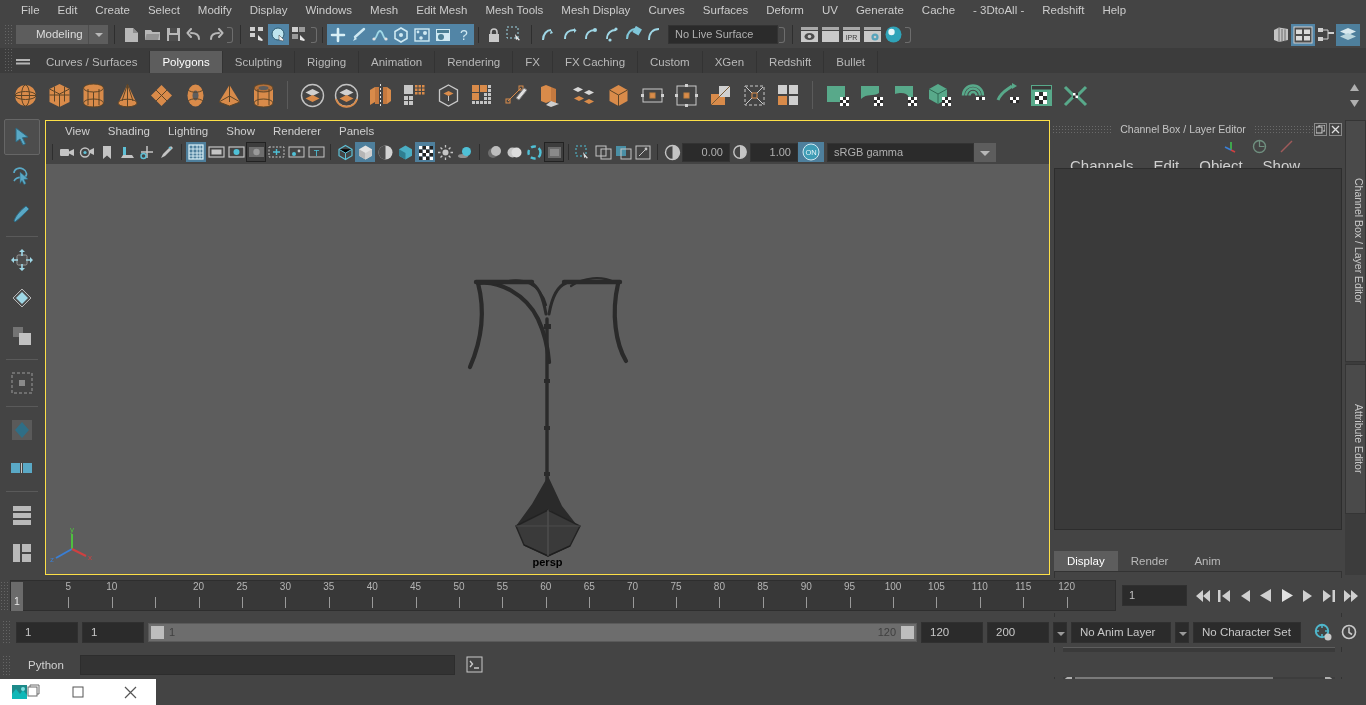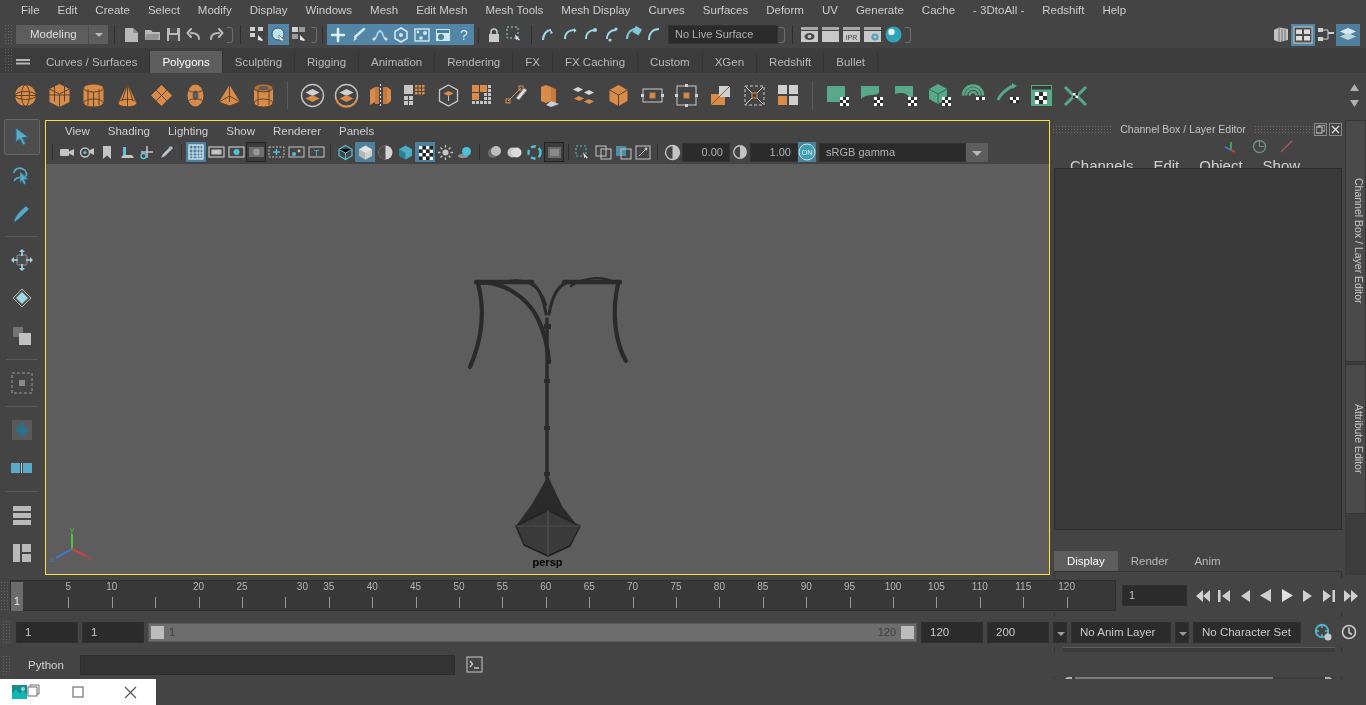--- a/index.html
+++ b/index.html
@@ -15,21 +15,21 @@
 
   
   .menubar { height:21px; background:#444444; display:flex; align-items:center; padding-left:12px; }
   .menubar .mi { padding:0 9px; height:21px; line-height:21px; font-size:11.5px; color:#cccccc; white-space:nowrap; }
 
   
   .statusline { height:27px; background:#444444; display:flex; align-items:center; padding-left:4px; }
   .gripdots { width:8px; height:22px; background-image:radial-gradient(#707070 0.8px, transparent 0.9px);
               background-size:3px 3px; opacity:.75; margin-right:4px; flex:none;}
   .menuset { width:72px; height:19px; background:#5d5d5d; color:#dcdcdc; font-size:11.5px;
-             line-height:19px; padding-left:14px; }
+             line-height:19px; padding-left:20px; }
   .menuset-arrow { width:20px; height:19px; background:#5d5d5d; position:relative; border-left:1px solid #4e4e4e;}
   .menuset-arrow:after { content:""; position:absolute; left:6px; top:8px; border-left:4px solid transparent;
              border-right:4px solid transparent; border-top:4px solid #b8b8b8;}
   .sep { width:1px; height:19px; background:#2e2e2e; margin:0 6px; flex:none;}
   .sepsm { width:1px; height:16px; background:#2e2e2e; margin:0 4px; flex:none;}
   .tbtn { width:21px; height:21px; display:flex; align-items:center; justify-content:center; flex:none;}
   .tbtn.on { background:#5285a6; }
   .tbtn.on2 { background:#4e7f9c; }
   .fieldbox { height:19px; background:#2b2b2b; border:1px solid #333; color:#b0b0b0;
               font-size:11px; line-height:17px; padding:0 6px; }
@@ -1067,21 +1067,21 @@
           </svg>
       </div>
       <div class="fieldbox" style="width:48px; text-align:right">0.00</div>
       <div class="vt">
         <svg class="ico" width="16" height="16" viewBox="0 0 16 16">
             <circle cx="8" cy="8" r="6.2" fill="none" stroke="#c4c4c4" stroke-width="1.4"></circle>
             <path d="M8 1.8a6.2 6.2 0 010 12.4z" fill="#c4c4c4"></path>
           </svg>
       </div>
       <div class="fieldbox" style="width:48px; text-align:right">1.00</div>
-      <div class="vt on" style="width:18px;height:20px">
+      <div class="vt on" style="width:26px;height:20px">
         <svg class="ico" width="18" height="18" viewBox="0 0 18 18">
             <circle cx="9" cy="9" r="8" fill="#3f9cb5" stroke="#cfe9f2"></circle>
             <text x="9" y="12" font-size="7.5" fill="#e4f4f8" text-anchor="middle" font-family="Liberation Sans">ON</text>
           </svg>
       </div>
       <div class="fieldbox" style="width:147px; margin-left:3px">sRGB gamma</div>
       <div style="width:22px;height:19px;background:#5d5d5d;position:relative">
         <span style="position:absolute;left:6px;top:8px;border-left:5px solid transparent;border-right:5px solid transparent;border-top:5px solid #b8b8b8"></span>
       </div>
     </div>
@@ -1280,21 +1280,21 @@
         <div class="ticklbl" style="left: 57.4016px;">5</div>
         <div class="tick" style="left: 100.803px;"></div>
         <div class="ticklbl" style="left: 100.803px;">10</div>
         <div class="tick" style="left: 144.205px;"></div>
         <div class="ticklbl" style="left: 150px; margin-top: 35px;">15</div>
         <div class="tick" style="left: 187.607px;"></div>
         <div class="ticklbl" style="left: 187.607px;">20</div>
         <div class="tick" style="left: 231.008px;"></div>
         <div class="ticklbl" style="left: 231.008px;">25</div>
         <div class="tick" style="left: 274.41px;"></div>
-        <div class="ticklbl" style="left: 274.41px; margin-left: 17px;">30</div>
+        <div class="ticklbl" style="left: 274.41px;">30</div>
         <div class="tick" style="left: 317.811px;"></div>
         <div class="ticklbl" style="left: 317.811px;">35</div>
         <div class="tick" style="left: 361.213px;"></div>
         <div class="ticklbl" style="left: 361.213px;">40</div>
         <div class="tick" style="left: 404.615px;"></div>
         <div class="ticklbl" style="left: 404.615px;">45</div>
         <div class="tick" style="left: 448.016px;"></div>
         <div class="ticklbl" style="left: 448.016px;">50</div>
         <div class="tick" style="left: 491.418px;"></div>
         <div class="ticklbl" style="left: 491.418px;">55</div>

